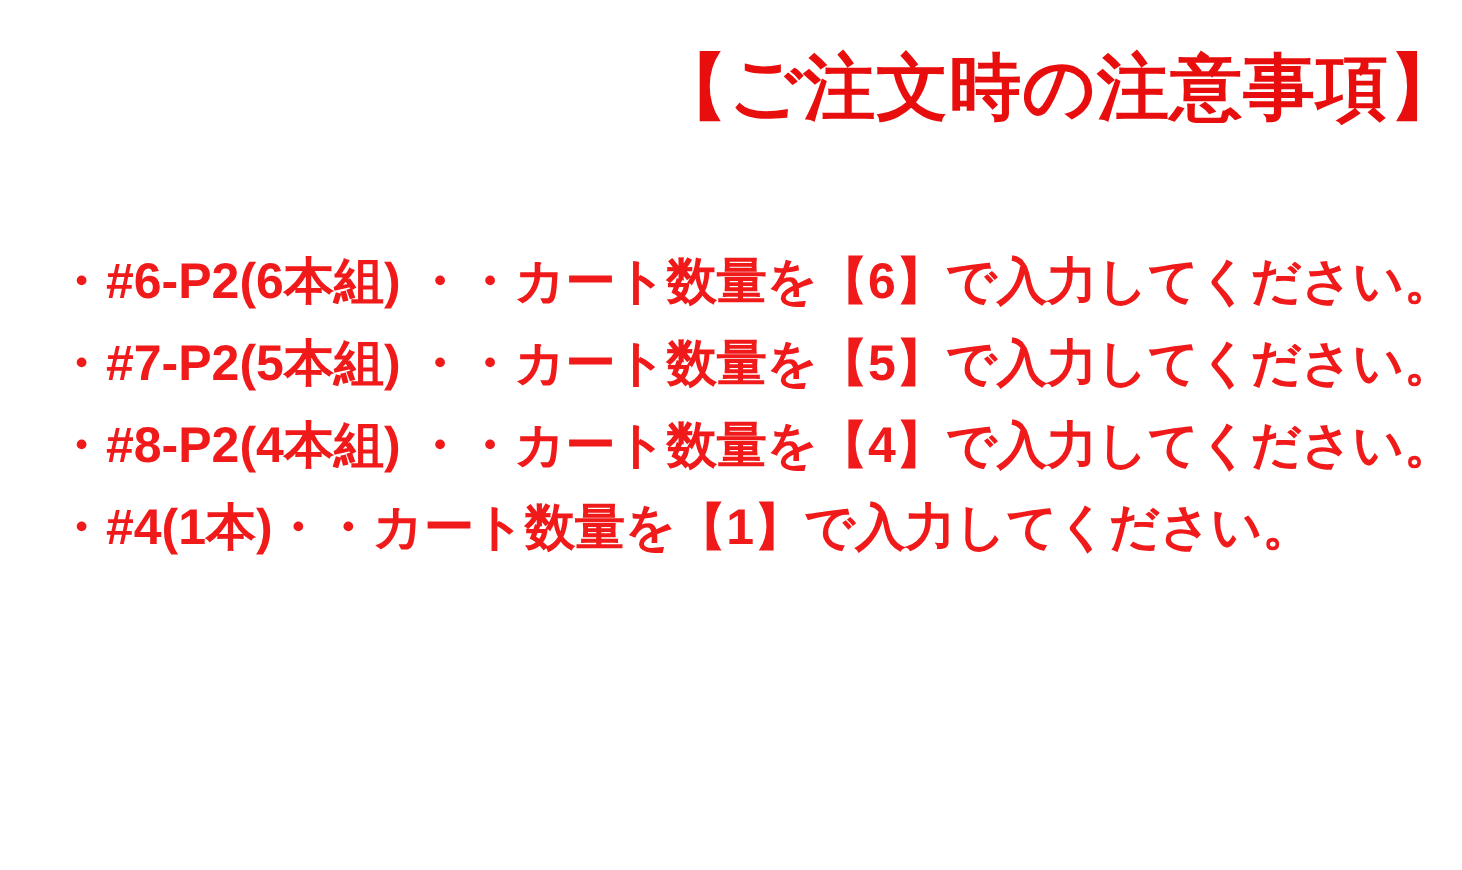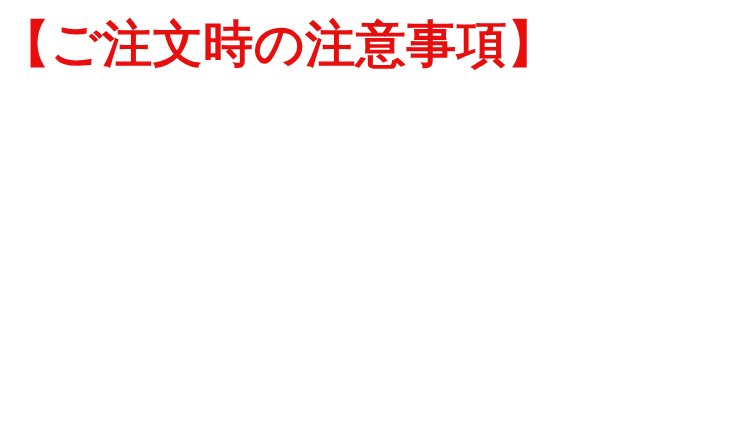--- a/index.html
+++ b/index.html
@@ -6,22 +6,22 @@
   body {
     width: 731px;
     height: 435px;
     background: #ffffff;
     overflow: hidden;
     font-family: "Liberation Sans", sans-serif;
     -webkit-font-smoothing: antialiased;
   }
   .notice { padding-top: 8px; }
   .title {
-    text-align: left;
-    font-size: 50px;
+    text-align: right;
+    font-size: 36px;
     font-weight: bold;
     color: #e80e0e;
     line-height: 72px;
     white-space: nowrap;
     letter-spacing: 0.5px;
   }
   .intro {
     margin: 47px 0 0 30px;
     font-size: 25px;
     font-weight: bold;
@@ -37,13 +37,19 @@
   }
   .line { white-space: nowrap; }
 </style>
 </head>
 <body>
 
 <div class="notice">
   <div class="title">【ご注文時の注意事項】</div>
 
 
+  <div class="list">
+    <div class="line">・#6-P2(6本組) ・・カート数量を【6】で入力してください。</div>
+    <div class="line">・#7-P2(5本組) ・・カート数量を【5】で入力してください。</div>
+    <div class="line">・#8-P2(4本組) ・・カート数量を【4】で入力してください。</div>
+    <div class="line">・#4(1本)・・カート数量を【1】で入力してください。</div>
+  </div>
 </div>
 
 </body></html>

